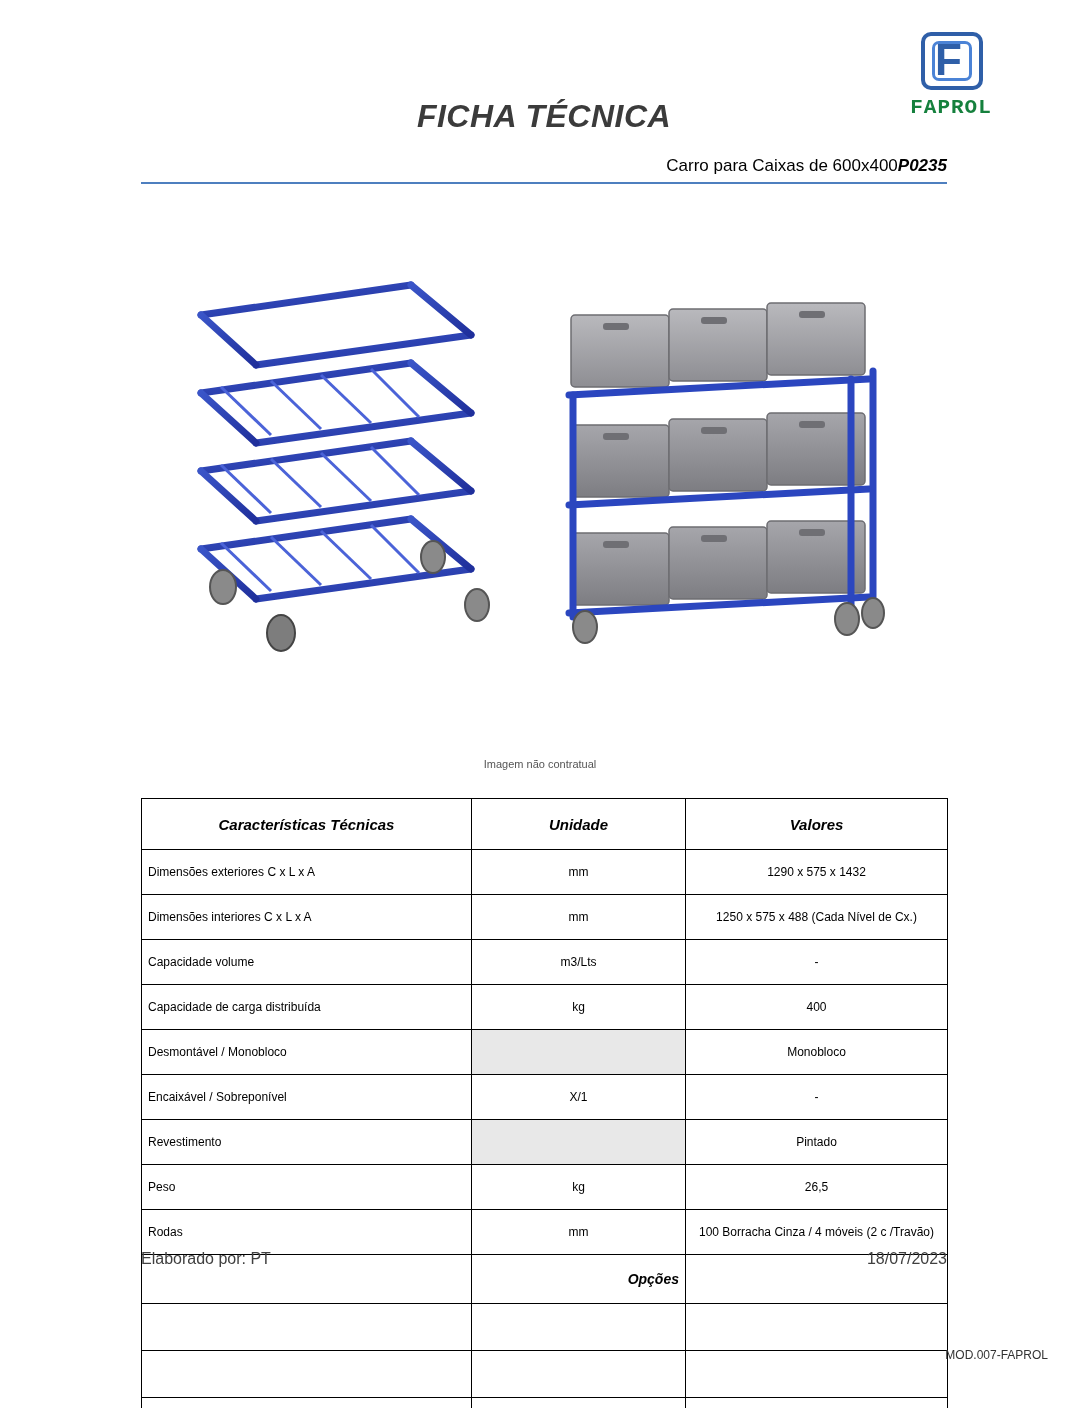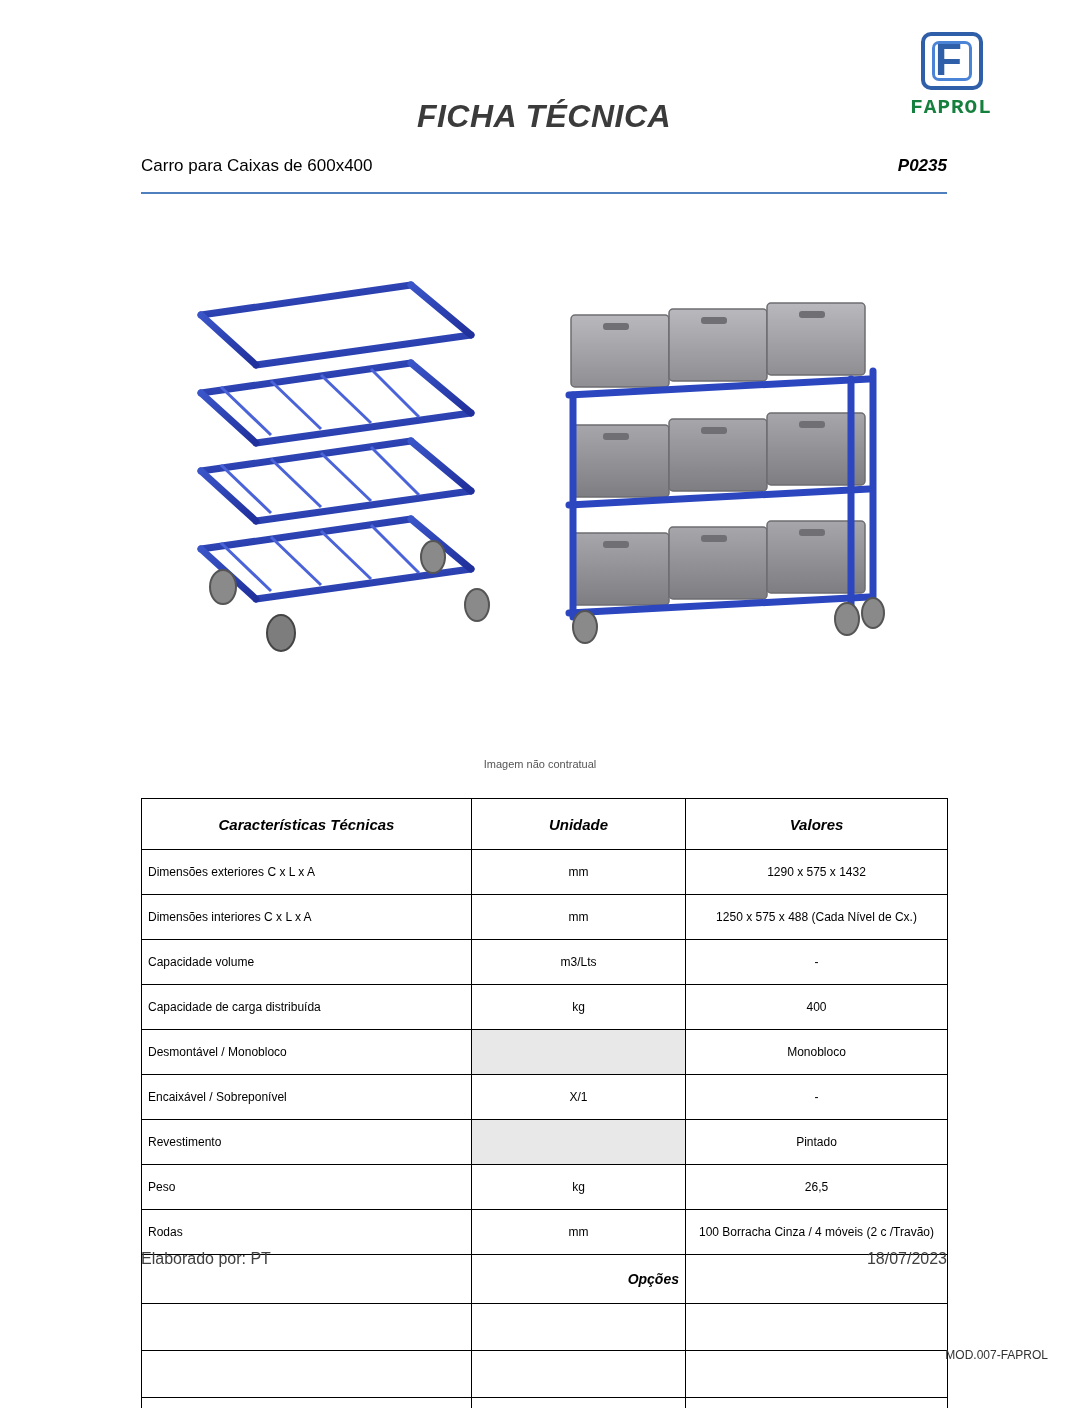--- a/index.html
+++ b/index.html
@@ -90,24 +90,24 @@
     color: #3b3b3b;
     letter-spacing: 0.5px;
   }
 
   .subtitle-row {
     position: absolute;
     top: 156px;
     left: 141px;
     width: 806px;
     display: flex;
-    justify-content: space-between;
+    justify-content: flex-end;
     align-items: flex-end;
     border-bottom: 2px solid #4e7fbf;
-    padding-bottom: 16px;
+    padding-bottom: 6px;
   }
   .subtitle-left {
     font-size: 17px;
     color: #000;
   }
   .subtitle-right {
     font-size: 17px;
     font-weight: bold;
     color: #000;
     font-style: italic;

